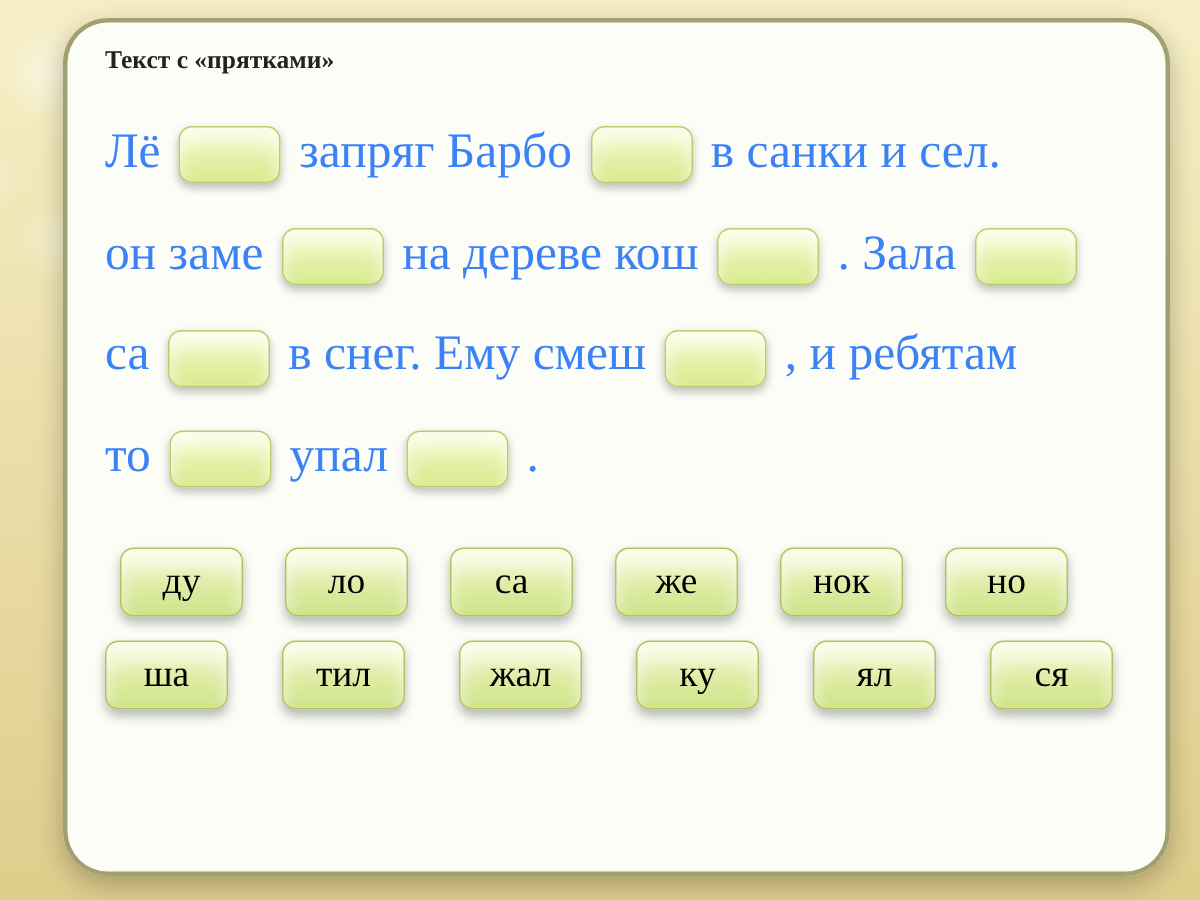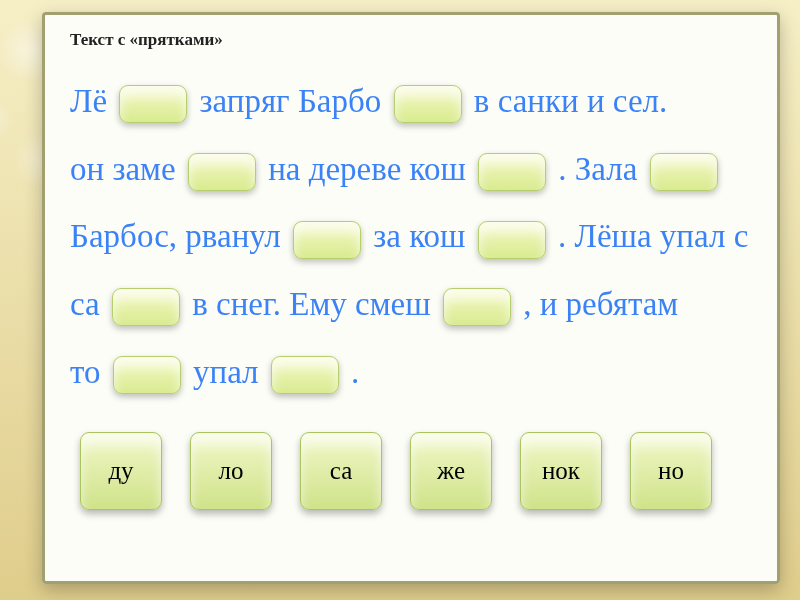--- a/index.html
+++ b/index.html
@@ -9,68 +9,75 @@
     background:
       radial-gradient(circle 45px at 30px 40px,rgba(255,255,255,.45),rgba(255,255,255,0) 60%),
       radial-gradient(circle 55px at 90px 90px,rgba(255,255,255,.45),rgba(255,255,255,0) 60%),
       radial-gradient(circle 40px at 50px 160px,rgba(255,255,255,.35),rgba(255,255,255,0) 60%),
       radial-gradient(circle 50px at 100px 200px,rgba(255,255,255,.3),rgba(255,255,255,0) 60%);
     filter:blur(.5px);
   }
   .panel{
     position:absolute;left:42px;top:12px;right:20px;bottom:16px;
     background:#fdfdf8;
-    border-radius:4px;
+    border-radius:30px;
     box-shadow:inset 0 0 0 3px #a0a070, 0 6px 18px rgba(0,0,0,.25);
     padding:18px 28px 22px 28px;
     box-sizing:border-box;
   }
   .title{font-weight:700;font-size:17px;color:#222;margin-bottom:18px}
   .text{font-size:33px;line-height:2.05;color:#3b82f6}
   .blank{
     display:inline-block;vertical-align:middle;
     width:66px;height:36px;
     background:linear-gradient(#f4f8c4,#d9eb90);
     border:1px solid #b6cf6e;
     border-radius:9px;
     box-shadow:0 3px 6px rgba(0,0,0,.25), inset 0 10px 12px rgba(255,255,255,.7);
     margin:0 4px;
   }
   .row{display:flex;flex-wrap:wrap}
   .row1{margin-top:26px;gap:28px;padding-left:10px}
   .row2{margin-top:16px;gap:36px;padding-left:0}
   .chip{
     display:inline-flex;align-items:center;justify-content:center;
-    min-width:52px;height:44px;padding:16px 14px;
+    min-width:52px;height:44px;padding:0 14px;
     font-size:25px;color:#000;
     background:linear-gradient(#f2f7c9,#cfe389);
     border:1px solid #aac55f;
     border-radius:9px;
     box-shadow:0 4px 7px rgba(0,0,0,.28), inset 0 12px 12px rgba(255,255,255,.65);
     cursor:pointer;user-select:none;
   }
 </style>
 </head>
 <body>
 
 <div class="bg">
   <div class="deco"></div>
   <div class="panel">
     <div class="title">Текст с «прятками»</div>
 
     <div class="text" id="textblock">
         <div><span>Лё </span><span class="blank"></span><span>  запряг Барбо </span><span class="blank"></span><span>  в санки и сел.</span></div>
         <div><span>он заме </span><span class="blank"></span><span>  на дереве кош </span><span class="blank"></span><span> . Зала </span><span class="blank"></span></div>
-        <div><span>Барбос, рванул </span><span class="blank"></span><span>  за кош </span><span class="blank"></span><span> . Лёша упал с</span></div>
         <div><span>са </span><span class="blank"></span><span>  в снег. Ему  смеш </span><span class="blank"></span><span> , и ребятам</span></div>
         <div><span>то </span><span class="blank"></span><span>   упал </span><span class="blank"></span><span> .</span></div>
       </div>
 
     <div class="row row1" id="row1">
         <div class="chip">ду</div>
         <div class="chip">ло</div>
         <div class="chip">са</div>
         <div class="chip">же</div>
         <div class="chip">нок</div>
         <div class="chip">но</div>
       </div>
+    <div class="row row2" id="row2">
+        <div class="chip">ша</div>
+        <div class="chip">тил</div>
+        <div class="chip">жал</div>
+        <div class="chip">ку</div>
+        <div class="chip">ял</div>
+        <div class="chip">ся</div>
+      </div>
   </div>
 </div>
 
 </body></html>

